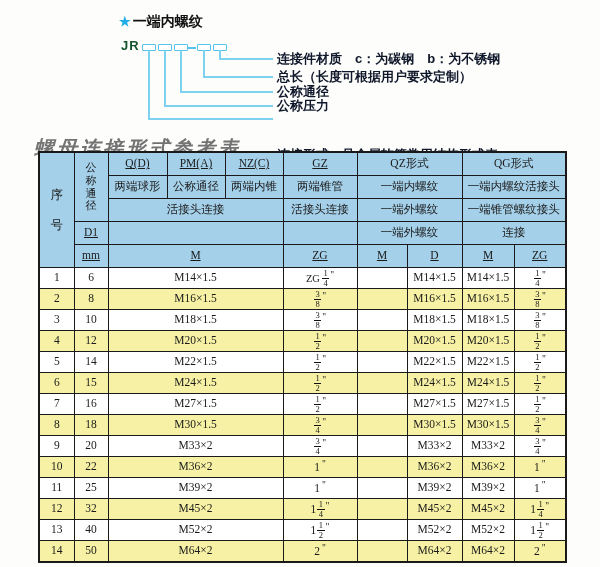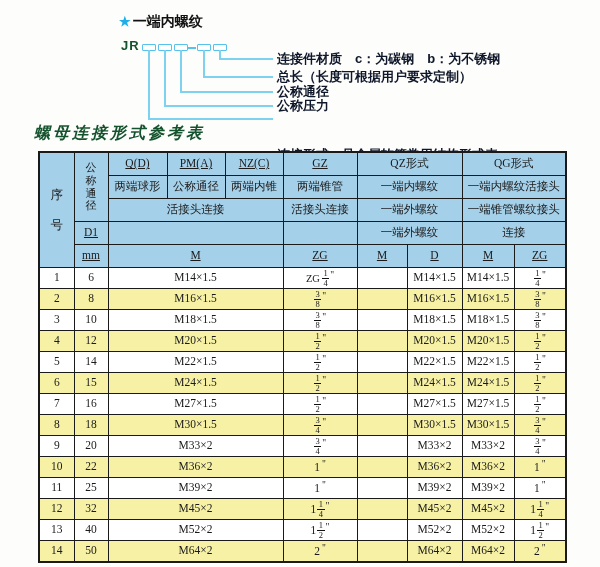--- a/index.html
+++ b/index.html
@@ -17,22 +17,22 @@
   .jr-prefix{left:121px;top:38px;font:bold 13px "Liberation Sans",sans-serif;color:#14532d;letter-spacing:1px;}
   .codebox{position:absolute;top:44px;width:12px;height:5px;background:#fff;
     border:1.5px solid #56c3ec;border-radius:1px;}
   .code-dash{left:188px;top:47px;width:8px;height:2px;background:#56c3ec;}
   .vline{position:absolute;width:1.5px;background:var(--line-blue);}
   .hline{position:absolute;height:1.5px;background:var(--line-blue);}
   .leader-label{position:absolute;left:277px;transform:translateY(-50%);
     font:bold 13px "Liberation Sans",sans-serif;color:#0f172a;white-space:nowrap;}
 
   
-  .table-title{left:34px;top:123px;font-family:"DejaVu Serif",serif;font-style:italic;
-    font-weight:bold;font-size:16px;letter-spacing:3px;color:#14532d;white-space:nowrap;}
+  .table-title{left:34px;top:135px;font-family:"DejaVu Serif",serif;font-style:italic;
+    font-weight:bold;font-size:20px;letter-spacing:3px;color:#737373;white-space:nowrap;}
 
   
   table.ref{left:38px;top:151px;position:absolute;border-collapse:collapse;table-layout:fixed;
     width:529px;border:2px solid var(--border-dark);}
   table.ref th,table.ref td{border:1px solid var(--border-dark);padding:0;text-align:center;
     vertical-align:middle;line-height:1.15;overflow:hidden;}
   table.ref thead th{background:var(--header-blue);font-weight:normal;font-size:11.5px;height:22px;}
   table.ref tbody td{font-size:11.5px;height:20px;background:#fff;}
   table.ref tbody tr:nth-child(even) td{background:var(--row-yellow);}
   .code{font-family:"Liberation Serif",serif;font-size:12px;text-decoration:underline;}

